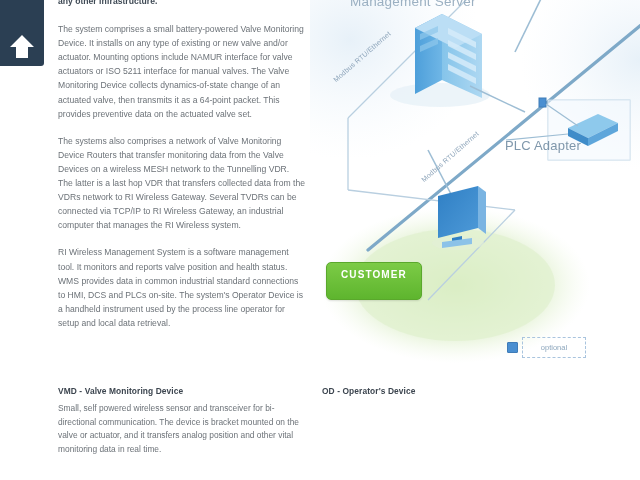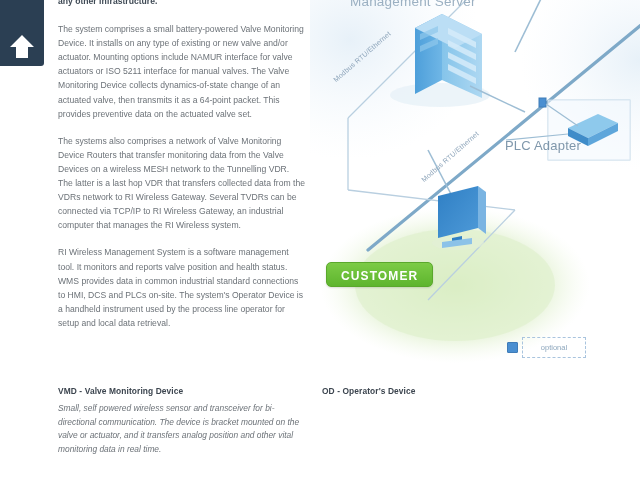--- a/index.html
+++ b/index.html
@@ -92,26 +92,26 @@
     color: #8aa2b8;
     transform: rotate(-41deg);
     transform-origin: left top;
   }
 
   
   .customer-badge {
     position: absolute;
     left: 16px;
     top: 262px;
-    padding: 6px 14px 3px;
+    padding: 6px 14px 19px;
     background: linear-gradient(#7ccb46, #5eb52e);
     border: 1px solid #5aa82c;
     border-radius: 5px;
     color: #ffffff;
-    font-size: 12px;
+    font-size: 10px;
     font-weight: bold;
     letter-spacing: 1.1px;
     box-shadow: 0 1px 2px rgba(0,0,0,.12);
   }
 
   
   .legend {
     position: absolute;
     left: 197px;
     top: 337px;
@@ -178,21 +178,20 @@
     font-size: 8.4px;
     font-weight: bold;
     color: #3c454f;
     letter-spacing: .1px;
   }
   .bottom p {
     margin: 0;
     font-size: 8.4px;
     line-height: 13.6px;
     color: #6c7278;
-    font-style: italic;
   }
 </style>
 </head>
 <body>
 
 <div id="page">
 
   <div class="side-tab">
     <svg class="arrow-up" viewBox="0 0 26 24">
       <path d="M13 1 L25 13 L19 13 L19 24 L7 24 L7 13 L1 13 Z" fill="#ffffff"></path>

